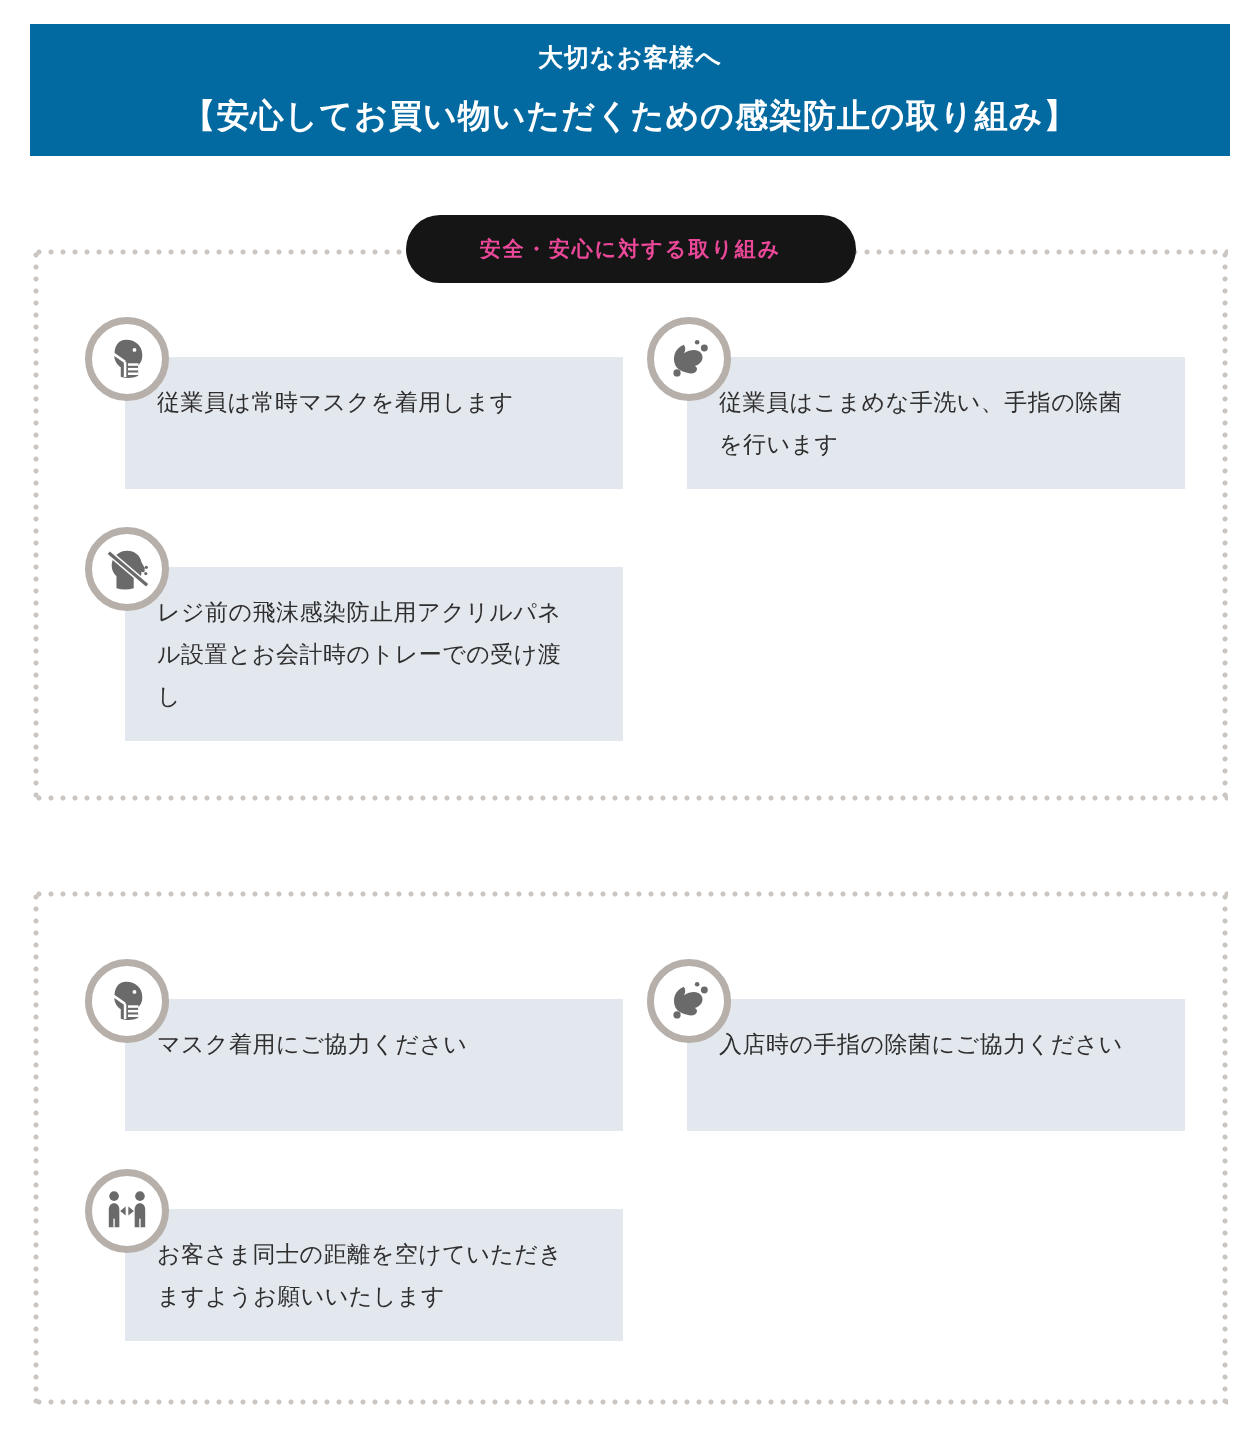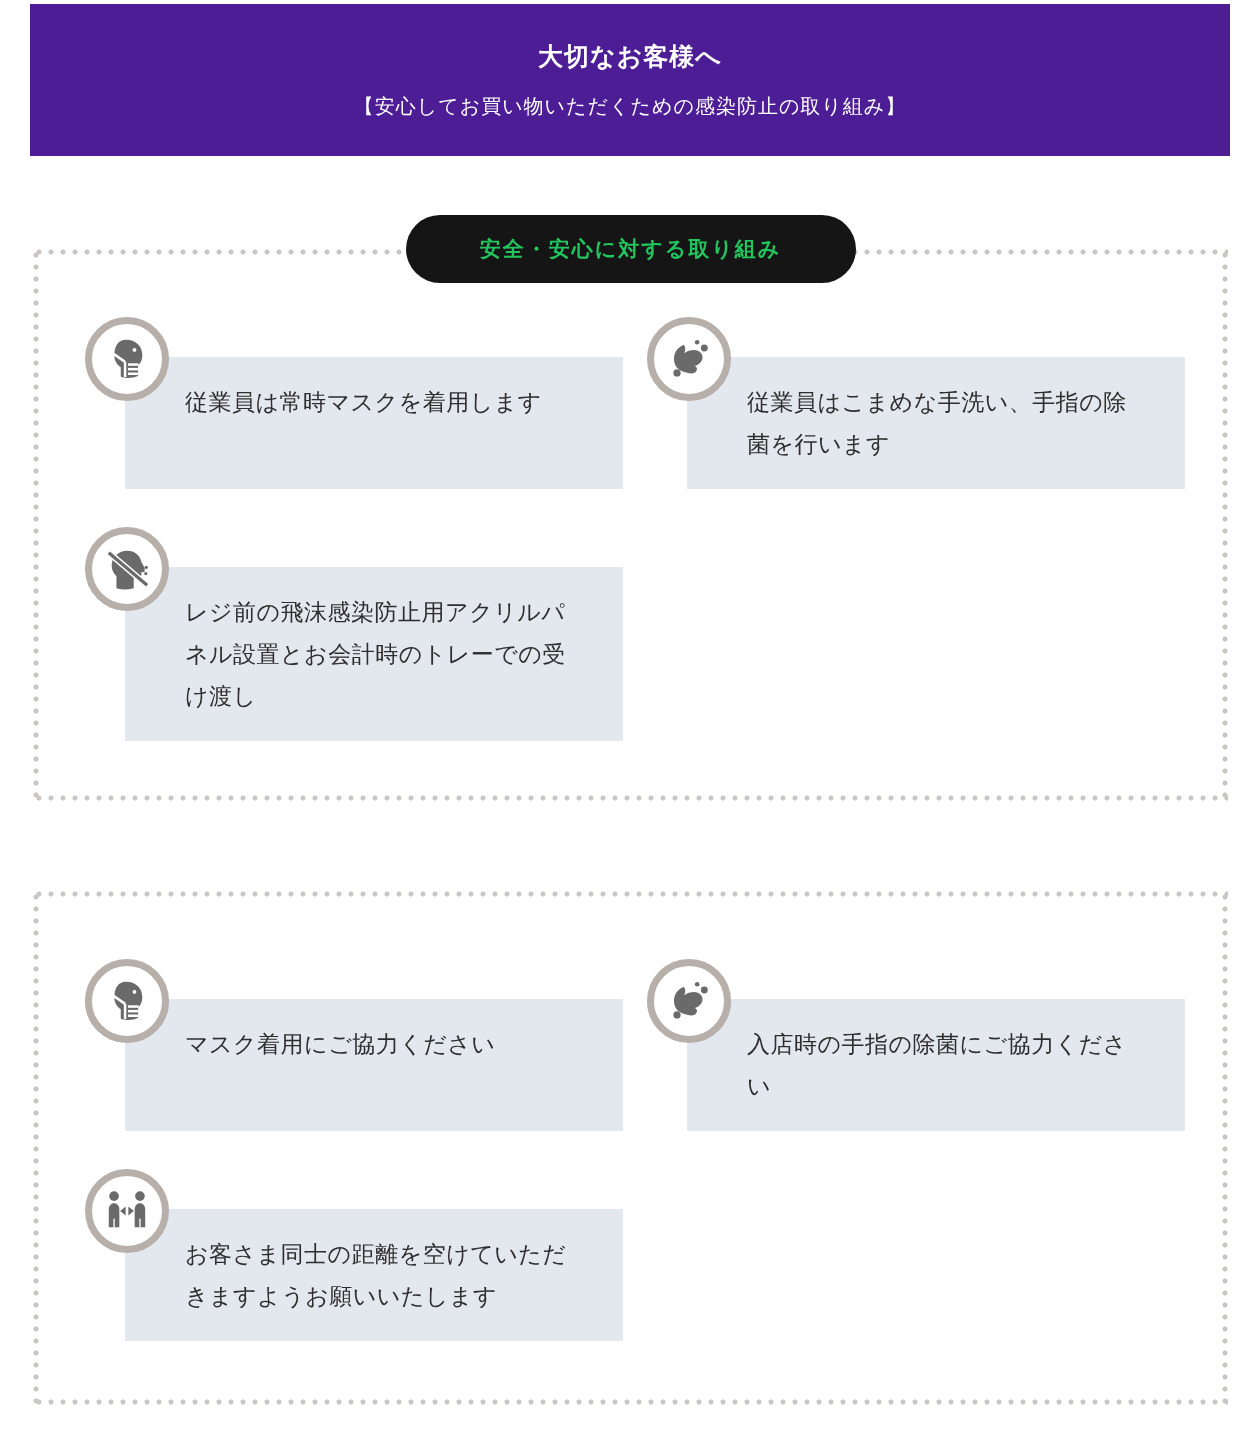--- a/index.html
+++ b/index.html
@@ -7,33 +7,33 @@
   body {
     width: 1260px;
     min-height: 1440px;
     margin: 0 auto;
     font-family: "Liberation Sans", "DejaVu Sans", sans-serif;
     color: #2e2e2e;
   }
 
   
   .banner {
-    margin: 4px 30px 0 30px;
-    height: 152px;
-    background: #4c1d95;
+    margin: 24px 30px 0 30px;
+    height: 132px;
+    background: #0369a1;
     color: #ffffff;
     display: flex;
     flex-direction: column;
     align-items: center;
     justify-content: center;
     gap: 20px;
     text-align: center;
   }
   .banner .line1 { font-size: 25px; font-weight: 700; letter-spacing: 1px; }
-  .banner .line2 { font-size: 20px; font-weight: 400; letter-spacing: 1px; }
+  .banner .line2 { font-size: 33px; font-weight: 700; letter-spacing: 1px; }
 
   
   .panel {
     position: relative;
     margin: 93px 32px 0 33px;
     padding: 108px 43px 60px 92px;
     
     background-image:
       radial-gradient(circle, #cbc6c1 2.3px, transparent 2.8px),
       radial-gradient(circle, #cbc6c1 2.3px, transparent 2.8px),
@@ -46,21 +46,21 @@
   .panel.second { margin-top: 90px; padding-bottom: 64px; margin-bottom: 20px; }
 
   .badge {
     position: absolute;
     top: 0;
     left: 50%;
     transform: translate(-50%, -50%);
     width: 450px;
     height: 68px;
     background: #151515;
-    color: #22c55e;
+    color: #ec4899;
     border-radius: 34px;
     display: flex;
     align-items: center;
     justify-content: center;
     font-size: 21px;
     font-weight: 600;
     letter-spacing: 2px;
   }
 
   .grid {
@@ -68,21 +68,21 @@
     grid-template-columns: 1fr 1fr;
     column-gap: 64px;
     row-gap: 78px;
   }
 
   
   .card {
     position: relative;
     background: #e3e7ee;
     min-height: 132px;
-    padding: 24px 40px 24px 60px;
+    padding: 24px 40px 24px 32px;
   }
   .card-text {
     font-size: 23px;
     line-height: 42px;
     color: #2e2e2e;
     letter-spacing: 0.5px;
   }
   .icon-circle {
     position: absolute;
     top: -40px;

